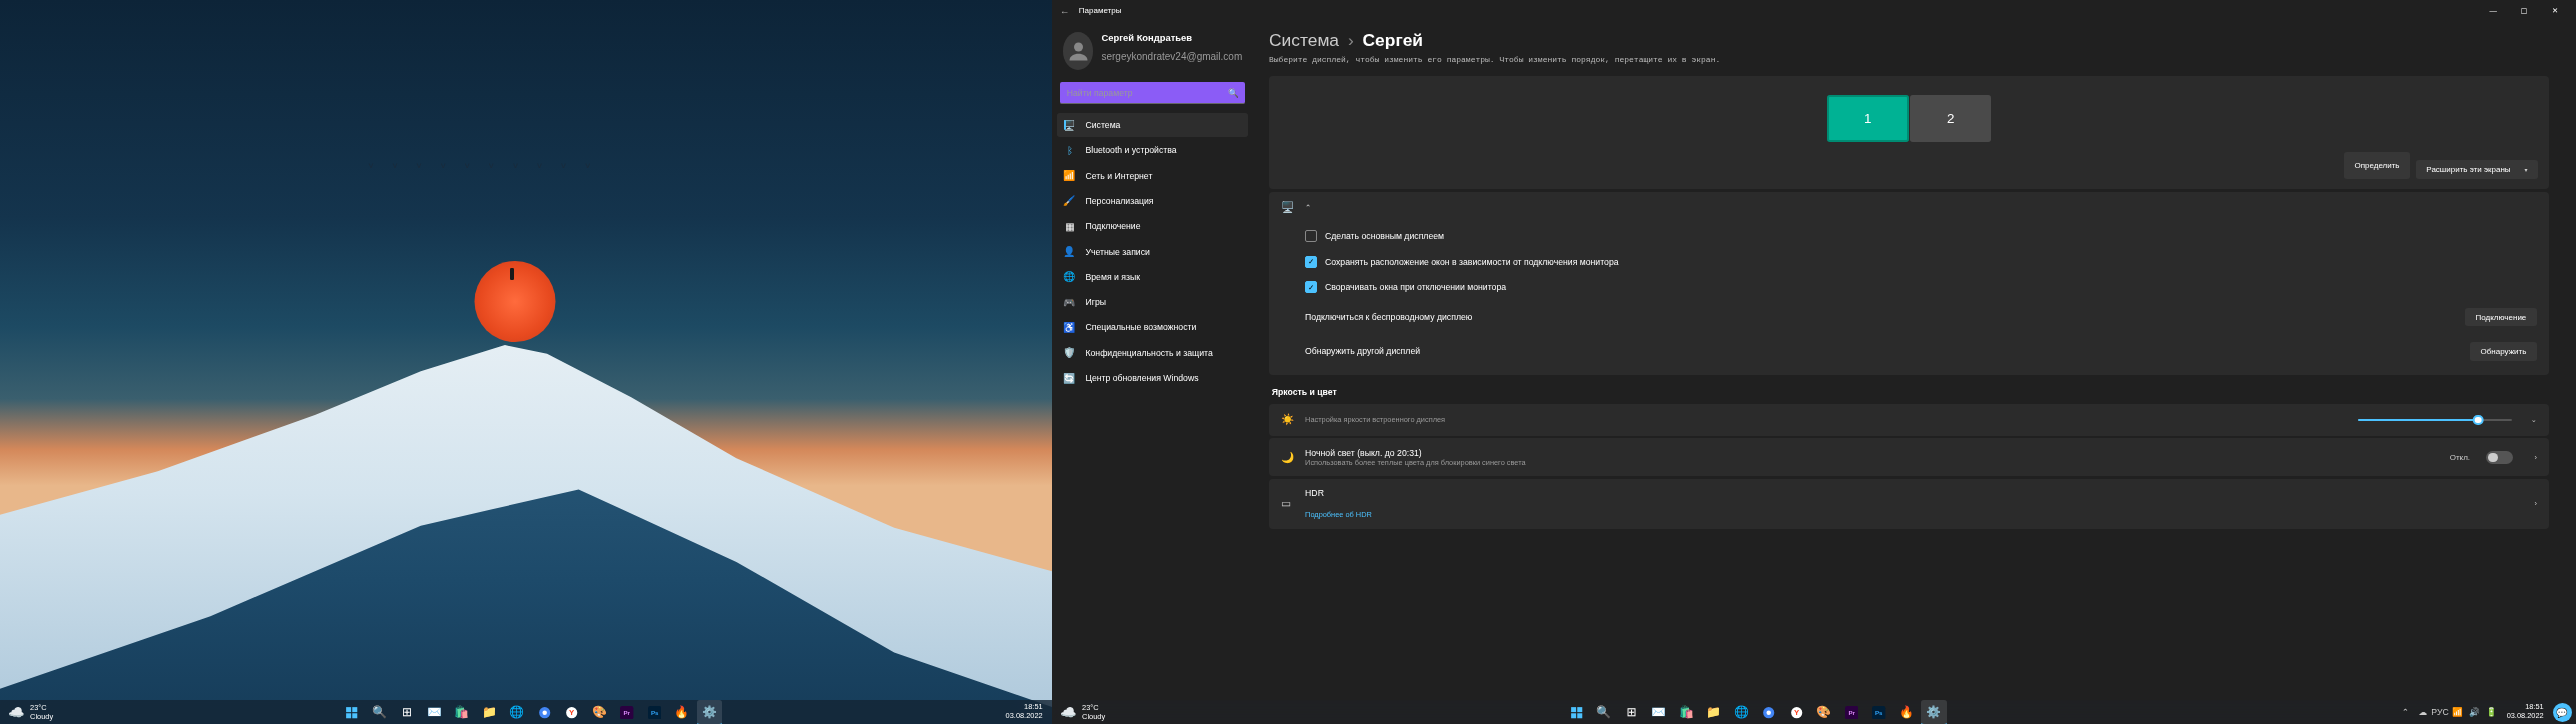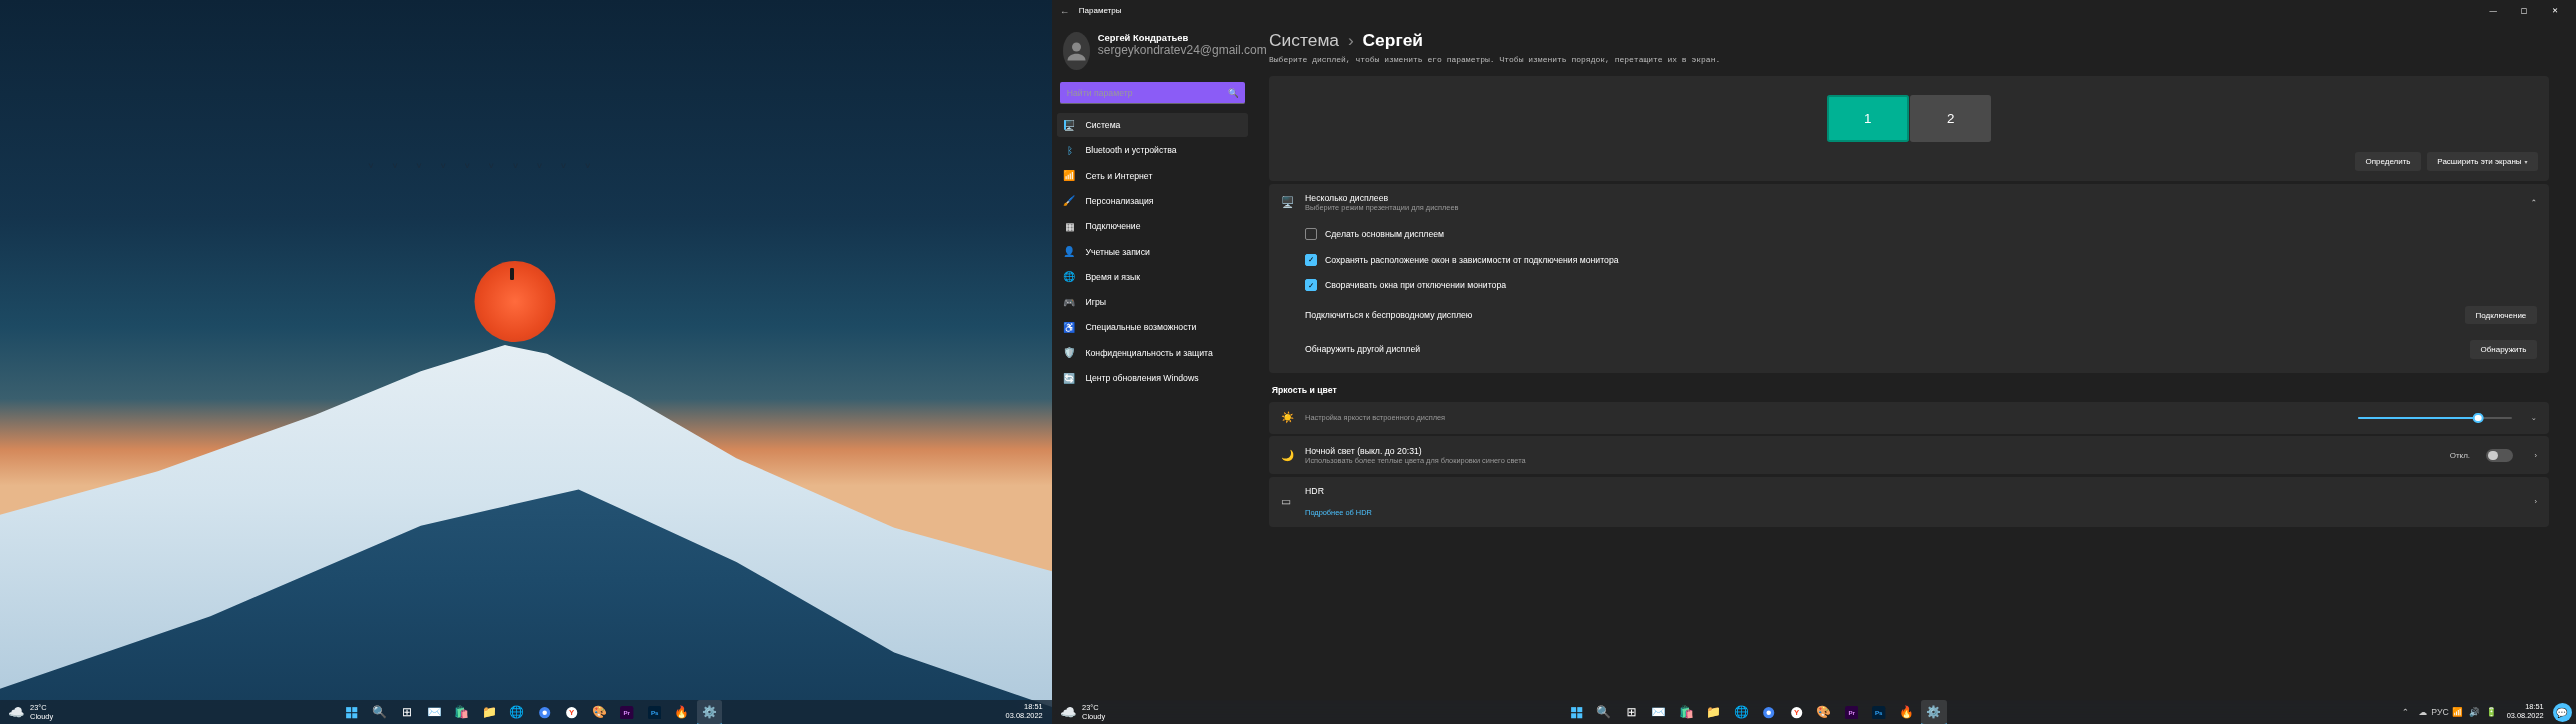--- a/index.html
+++ b/index.html
@@ -26,21 +26,21 @@
 .titlebar-btn { width:31px; height:21.5px; display:flex; align-items:center; justify-content:center; color:#fff; font-size:7.4px; }
 
 .settings-body { flex:1; display:flex; overflow:hidden; }
 
 
 .sidebar { width:201px; padding:5.4px 5.4px 0 5.4px; display:flex; flex-direction:column; gap:1.3px; }
 .user-block { display:flex; align-items:flex-start; gap:8px; padding:5.4px 5.4px 10.7px 5.4px; }
 .avatar { width:38px; height:38px; border-radius:50%; background:#3a3a3a; display:flex; align-items:center; justify-content:center; }
 .avatar svg { width:27px; height:27px; fill:#888; }
 .user-name { font-size:9.4px; font-weight:600; }
-.user-email { font-size:12px; color:#999; }
+.user-email { font-size:10px; color:#999;margin-top:8px; }
 .search-wrap { position:relative; margin:0 2.7px 8px 2.7px; }
 .search-input { width:100%; height:21.5px; background:#8b5cf6; border:none; border-bottom:0.7px solid #666; color:#fff; padding:0 21.5px 0 6.7px; font-size:8.7px; border-radius:2px; }
 .search-input::placeholder { color:#999; }
 .search-ico { position:absolute; right:5.4px; top:5.4px; color:#999; font-size:8.7px; }
 .nav-item { display:flex; align-items:center; gap:9.4px; height:24px; padding:0 6.7px; border-radius:2.7px; font-size:8.7px; color:#fff; }
 .nav-item.active { background:#2d2d2d; }
 .nav-item.active::before { content:''; position:absolute; left:6.7px; width:2px; height:10.7px; background:#4cc2ff; border-radius:1.3px; }
 .nav-item { position:relative; }
 .nav-item.active { padding-left:6.7px; }
 .nav-ico { width:12px; height:12px; display:flex; align-items:center; justify-content:center; font-size:10px; }
@@ -53,21 +53,21 @@
 .subtitle { font-size:8px; color:#bbb; margin-bottom:12px;font-family:Liberation Mono, monospace; }
 
 .card { background:#2b2b2b; border-radius:4px; margin-bottom:2.7px; }
 .monitor-arrange { padding:19px 10.7px 10.7px 10.7px; }
 .monitors { display:flex; justify-content:center; gap:0; margin-bottom:10.7px; }
 .m-box { width:81px; height:47px; display:flex; align-items:center; justify-content:center; font-size:13.4px; border-radius:2.7px; }
 .m-box.sel { background:#00b294; color:#fff; border:2px solid #008c73; width:82px; }
 .m-box.nosel { background:#4a4a4a; color:#fff; margin-left:1.3px; }
 .arrange-btns { display:flex; justify-content:flex-end; gap:5.4px; }
 .btn { background:#373737; border:none; color:#fff; padding:4.7px 10.7px; font-size:8px; border-radius:2.7px; }
-.dd { display:flex; align-items:center; gap:3px; }
+.dd { display:flex; align-items:center; gap:14px;margin-top:8px; }
 .chev { font-size:6px; color:#ccc; }
 
 .section-row { display:flex; align-items:center; padding:9.4px 12px; gap:10.7px; }
 .section-ico { width:13.4px; color:#ccc; font-size:10.7px; }
 .section-txt { flex:1; }
 .section-title { font-size:8.7px; }
 .section-sub { font-size:7.4px; color:#999; }
 .section-expand { color:#ccc; font-size:7.4px; }
 
 .sub-rows { padding:0 12px 6.7px 36px; }
@@ -269,24 +269,20 @@
             <button class="btn dd">
                 <span>Расширить эти экраны</span>
                 <span class="chev">▾</span>
               </button>
           </div>
         </div>
 
         <div class="card">
           <div class="section-row">
             <span class="section-ico">🖥️</span>
-            <div class="section-txt">
-              <div class="section-title">Несколько дисплеев</div>
-              <div class="section-sub">Выберите режим презентации для дисплеев</div>
-            </div>
             <span class="section-expand">⌃</span>
           </div>
           <div class="sub-rows">
             <div class="sub-row">
                 <span class="cb"></span>
                 <span>Сделать основным дисплеем</span>
               </div>
             <div class="sub-row">
                 <span class="cb on">✓</span>
                 <span>Сохранять расположение окон в зависимости от подключения монитора</span>

